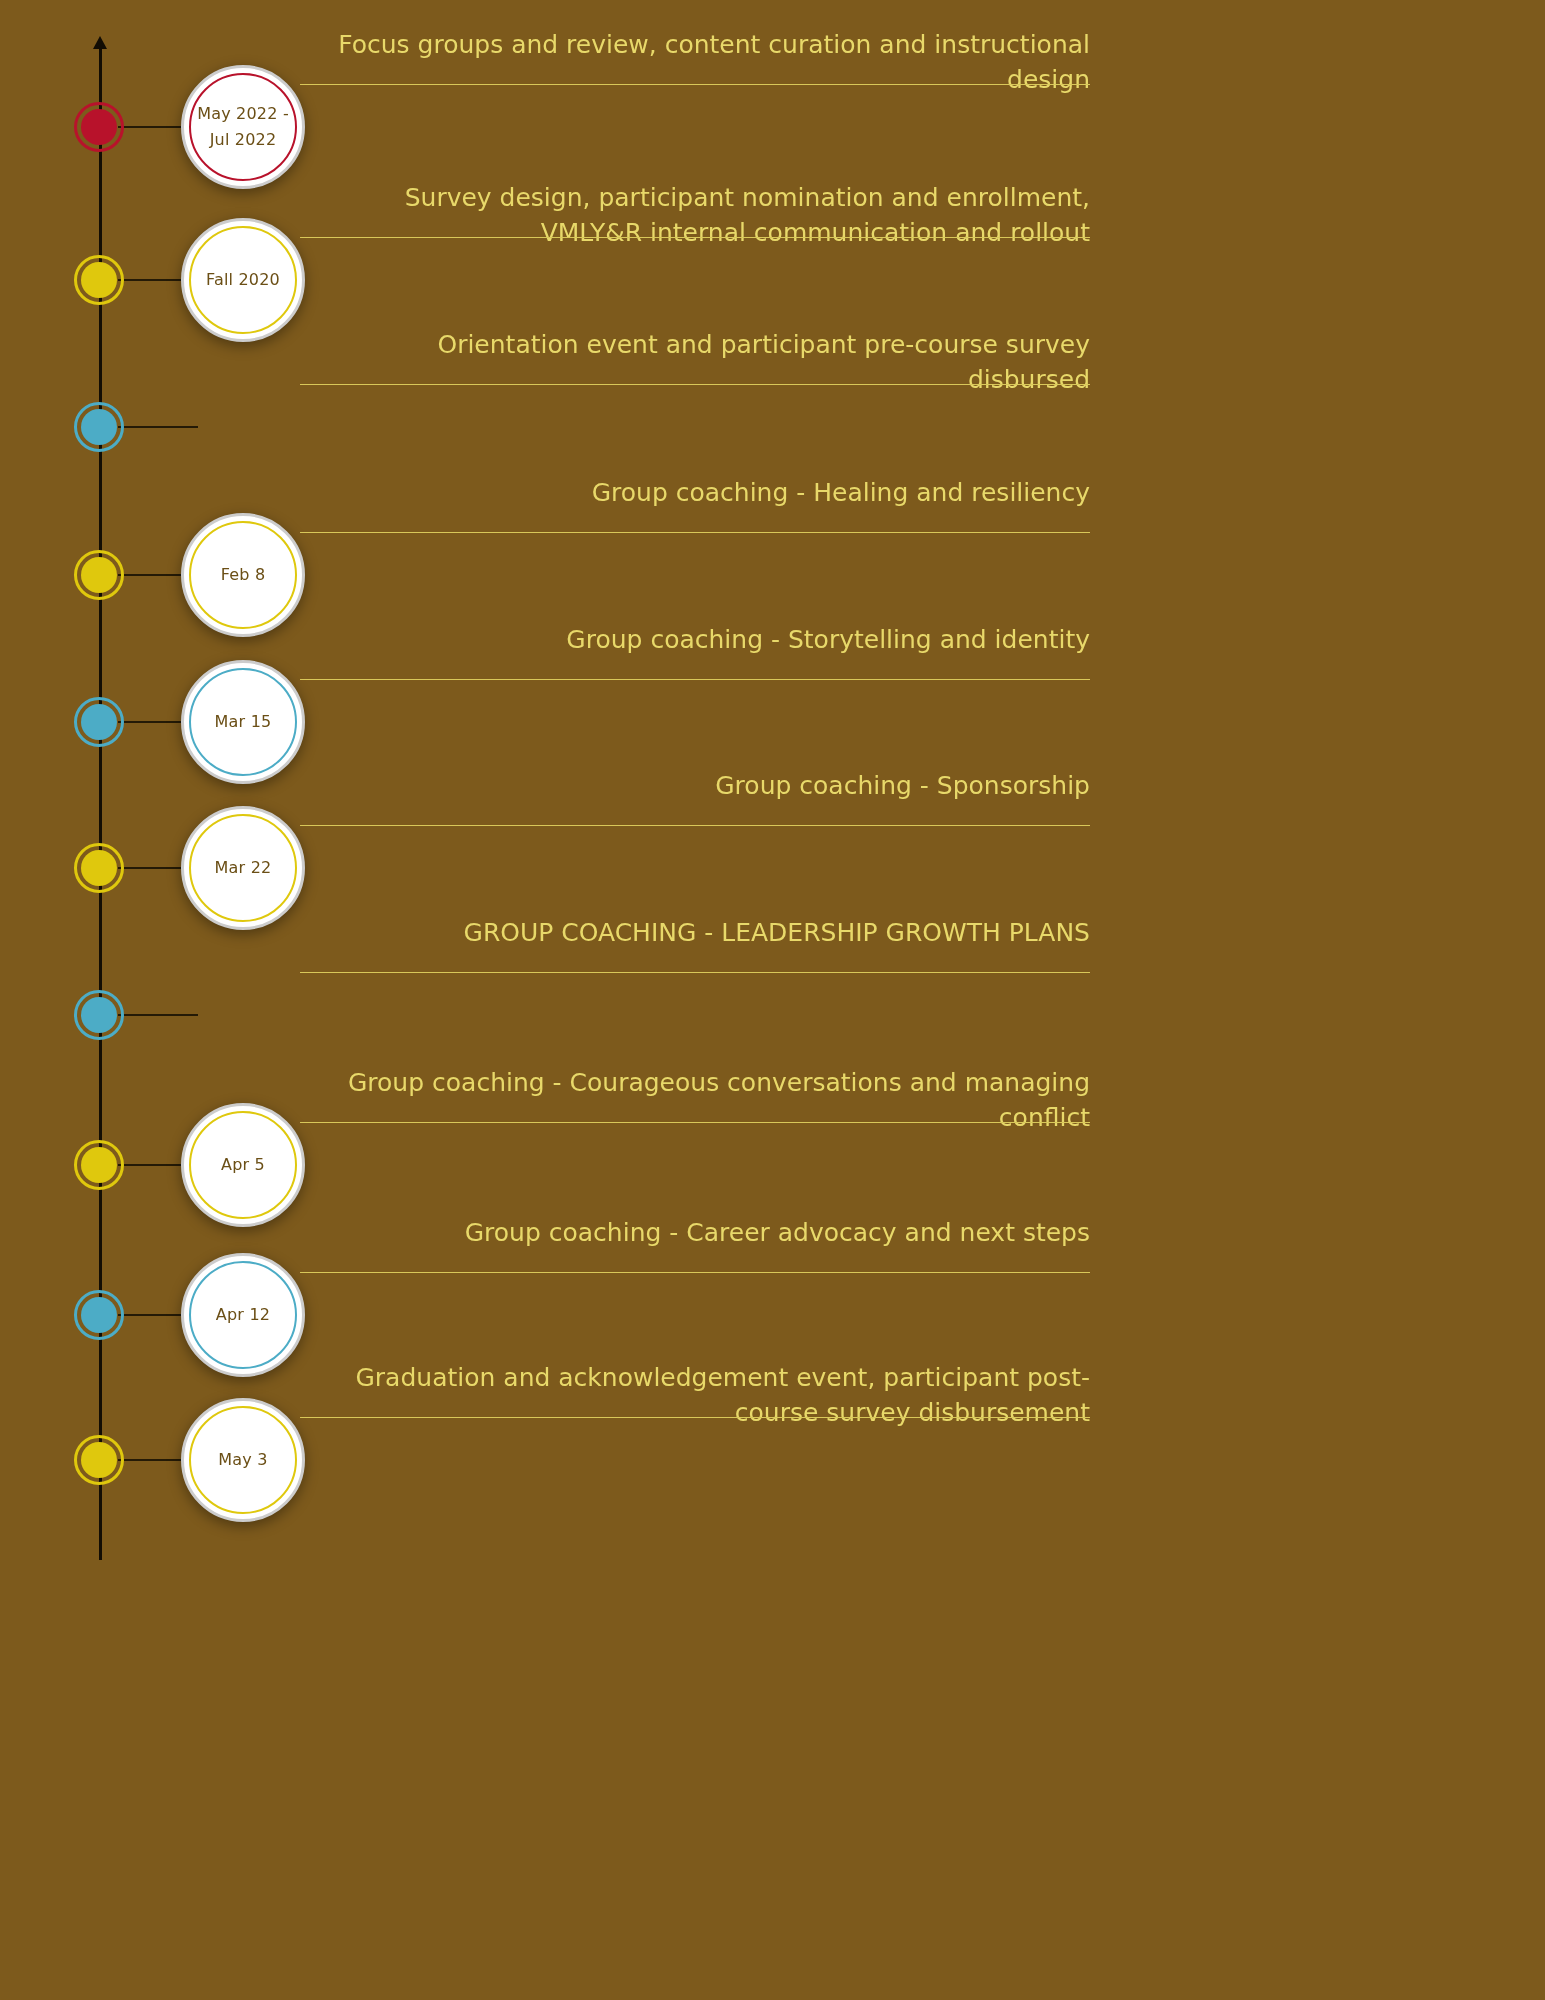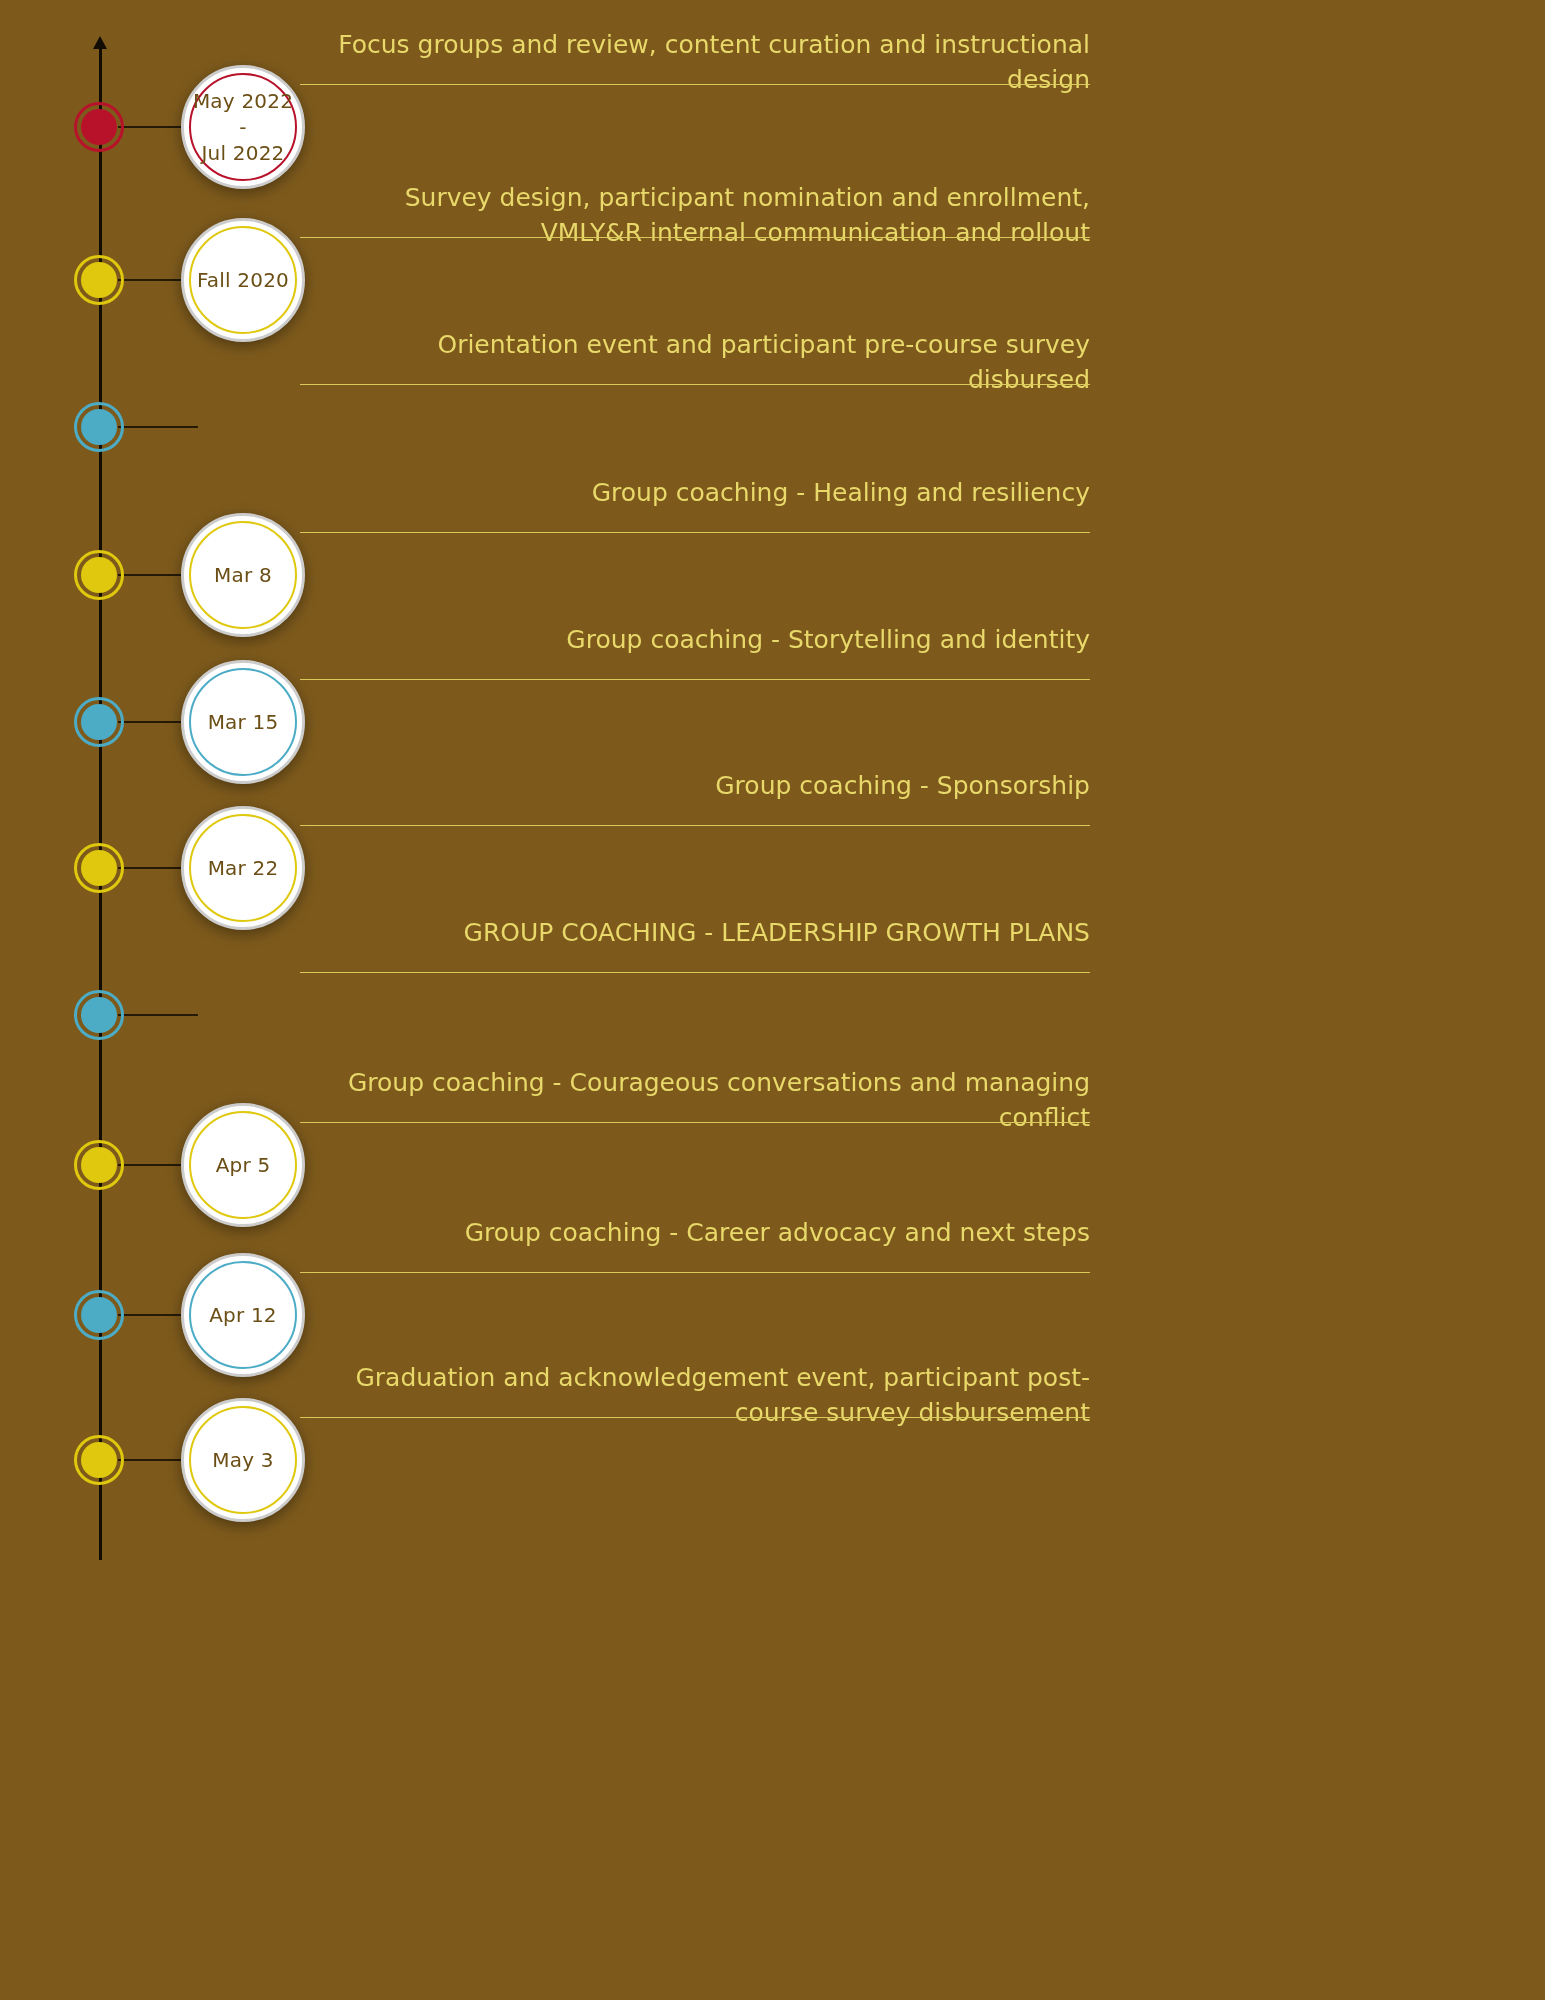--- a/index.html
+++ b/index.html
@@ -105,21 +105,21 @@
     right: 5px;
     bottom: 5px;
     border-radius: 50%;
     border: 2px solid #b8122b;
     pointer-events: none;
   }
   .bubble-date {
     position: relative;
     z-index: 2;
     color: #6b4f16;
-    font-size: 20px;
+    font-size: 16px;
     line-height: 26px;
     text-align: center;
     padding: 0 6px;
     letter-spacing: 0.2px;
   }
 
   
   .desc-wrap {
     position: absolute;
     left: 300px;
@@ -194,21 +194,21 @@
           <div class="desc-rule" style="background: rgb(217, 200, 90); top: 57px;"></div>
         </div>
       </div>
       <div class="row" style="top: 475px;">
         <div class="marker" style="border-color: rgb(223, 200, 13); background: transparent;">
           <div class="marker-inner" style="background: rgb(223, 200, 13);"></div>
         </div>
         <div class="connector"></div>
         <div class="bubble">
           <div class="bubble-ring" style="border-color: rgb(223, 200, 13);"></div>
-          <div class="bubble-date" style="white-space: pre-line;">Mar 8</div>
+          <div class="bubble-date" style="white-space: pre-line;">Feb 8</div>
         </div>
         <div class="desc-wrap">
           <div class="desc-text">Group coaching - Healing and resiliency</div>
           <div class="desc-rule" style="background: rgb(217, 200, 90); top: 57px;"></div>
         </div>
       </div>
       <div class="row" style="top: 622px;">
         <div class="marker" style="border-color: rgb(76, 172, 198); background: transparent;">
           <div class="marker-inner" style="background: rgb(76, 172, 198);"></div>
         </div>

